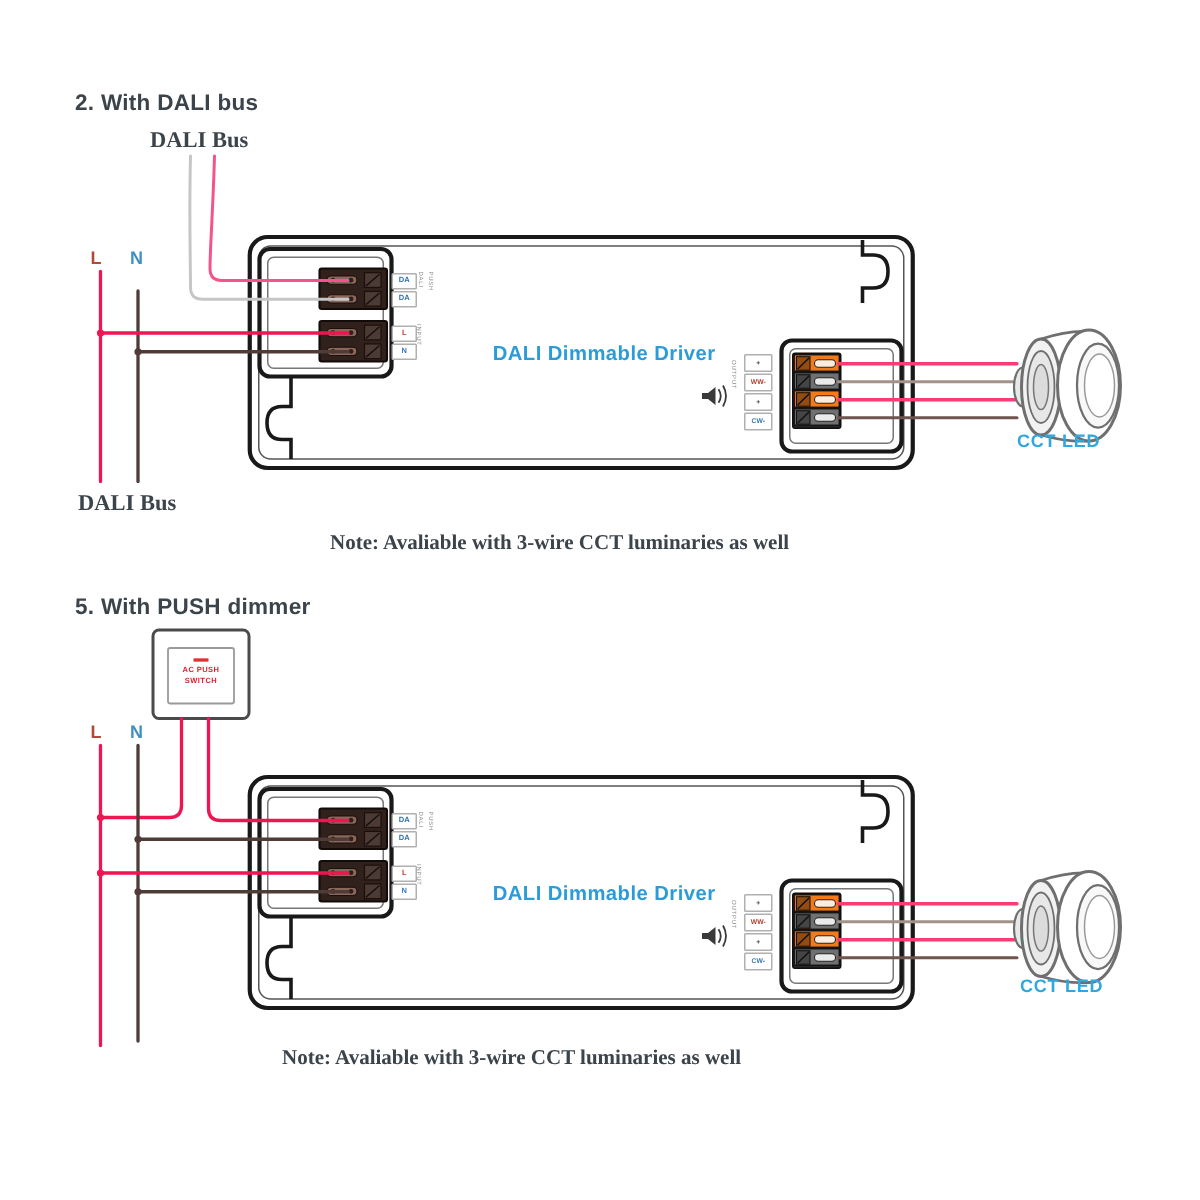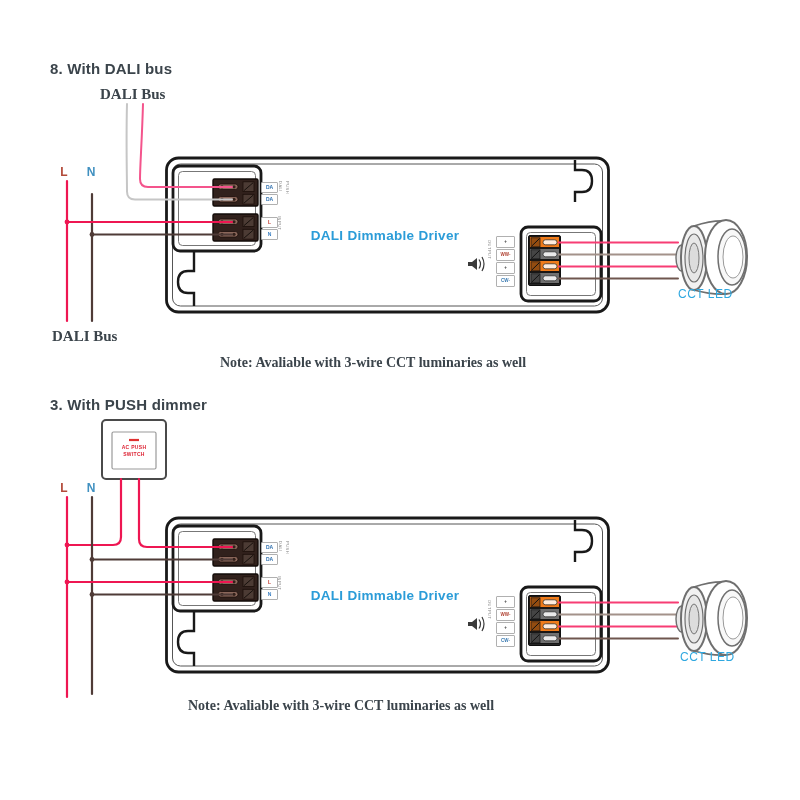--- a/index.html
+++ b/index.html
@@ -5,23 +5,23 @@
   html,body{margin:0;padding:0;background:#fff;}
   .canvas{position:relative;width:800px;height:800px;background:#ffffff;overflow:hidden;
           font-family:"Liberation Sans",sans-serif;}
   .layer{position:absolute;left:0;top:0;}
   .lbl{position:absolute;white-space:nowrap;}
   .heading{font-size:15px;font-weight:600;color:var(--ink,#3b444b);letter-spacing:.2px;}
   .buslbl{font-size:15px;font-weight:600;color:var(--ink,#3b444b);font-family:Liberation Serif, serif;}
   .notelbl{font-size:14px;font-weight:600;color:var(--ink,#3b444b);font-family:Liberation Serif, serif;}
   .lmark{font-size:12px;font-weight:bold;color:var(--label_live,#b24a39);width:14px;text-align:center;}
   .nmark{font-size:12px;font-weight:bold;color:var(--label_neutral,#4090c0);width:14px;text-align:center;}
-  .drvname{width:184px;text-align:center;font-size:13.5px;font-weight:bold;
+  .drvname{width:184px;text-align:right;font-size:13.5px;font-weight:bold;
            color:var(--accent_blue,#2b9cd8);letter-spacing:.3px;}
-  .cctlbl{font-size:12px;font-weight:normal;color:var(--cct_label,#2fa8e0);letter-spacing:.5px;}
+  .cctlbl{font-size:12px;font-weight:bold;color:var(--cct_label,#2fa8e0);letter-spacing:.5px;}
   .swtxt{width:60px;text-align:center;font-size:5px;font-weight:bold;
          color:var(--switch_red,#dd2233);letter-spacing:.3px;line-height:6px;}
   .tbox{width:15px;height:9px;background:#fff;border:.5px solid #b0b0b0;border-radius:1px;
         font-size:5px;font-weight:bold;text-align:center;line-height:9px;}
   .obox{width:17px;height:10px;background:#fff;border:.5px solid #b0b0b0;border-radius:1px;
         font-size:4.5px;font-weight:bold;text-align:center;line-height:10px;}
   .tda{color:#2e6fae}.tl{color:#c23a2e}.tn{color:#3a7fc2}
   .o13{color:#444}.o2{color:#b04030}.o4{color:#3878b0}
   .vtxt{writing-mode:vertical-rl;font-size:4px;color:#8a8a8a;letter-spacing:.5px;line-height:4px;}
 </style>
@@ -131,21 +131,21 @@
         <path d="M 559,614.5 H 678" stroke="var(--wire_out_grey,#a3928a)" stroke-width="2"></path>
         <path d="M 559,626.5 H 678" stroke="var(--wire_out_pink,#f73d74)" stroke-width="2.2"></path>
         <path d="M 559,638.5 H 678" stroke="var(--wire_out_brown,#6f564e)" stroke-width="2"></path>
       </g>
       <g transform="translate(712,619)">
         <use href="#led"></use>
       </g>
     </g>
   </svg>
 
-  <div class="lbl heading" style="left:50px;top:60px">8. With DALI bus</div>
+  <div class="lbl heading" style="left:50px;top:60px">2. With DALI bus</div>
   <div class="lbl buslbl" style="left:100px;top:86px">DALI Bus</div>
   <div class="lbl lmark" style="left:57px;top:165px">L</div>
   <div class="lbl nmark" style="left:84px;top:165px">N</div>
   <div class="lbl drvname" style="left:293px;top:228px">DALI Dimmable Driver</div>
   <div class="lbl buslbl" style="left:52px;top:328px">DALI Bus</div>
   <div class="lbl cctlbl" style="left:678px;top:287px">CCT LED</div>
   <div class="lbl notelbl" style="left:220px;top:355px">Note: Avaliable with 3-wire CCT luminaries as well</div>
 
   <div class="lbl tbox tda" style="left:261px;top:182px">DA</div>
   <div class="lbl tbox tda" style="left:261px;top:194px">DA</div>
@@ -153,21 +153,21 @@
   <div class="lbl vtxt" style="left:285px;top:181px">PUSH</div>
   <div class="lbl tbox tl" style="left:261px;top:217px">L</div>
   <div class="lbl tbox tn" style="left:261px;top:229px">N</div>
   <div class="lbl vtxt" style="left:277px;top:216px">INPUT</div>
   <div class="lbl obox o13" style="left:496px;top:236px">+</div>
   <div class="lbl obox o2" style="left:496px;top:249px">WW-</div>
   <div class="lbl obox o13" style="left:496px;top:262px">+</div>
   <div class="lbl obox o4" style="left:496px;top:275px">CW-</div>
   <div class="lbl vtxt" style="left:487px;top:240px">OUTPUT</div>
 
-  <div class="lbl heading" style="left:50px;top:396px">3. With PUSH dimmer</div>
+  <div class="lbl heading" style="left:50px;top:396px">5. With PUSH dimmer</div>
   <div class="lbl swtxt" style="left:104px;top:444px">AC PUSH</div>
   <div class="lbl swtxt" style="left:104px;top:451px">SWITCH</div>
   <div class="lbl lmark" style="left:57px;top:481px">L</div>
   <div class="lbl nmark" style="left:84px;top:481px">N</div>
   <div class="lbl drvname" style="left:293px;top:588px">DALI Dimmable Driver</div>
   <div class="lbl cctlbl" style="left:680px;top:650px">CCT LED</div>
   <div class="lbl notelbl" style="left:188px;top:698px">Note: Avaliable with 3-wire CCT luminaries as well</div>
 
   <div class="lbl tbox tda" style="left:261px;top:542px">DA</div>
   <div class="lbl tbox tda" style="left:261px;top:554px">DA</div>

